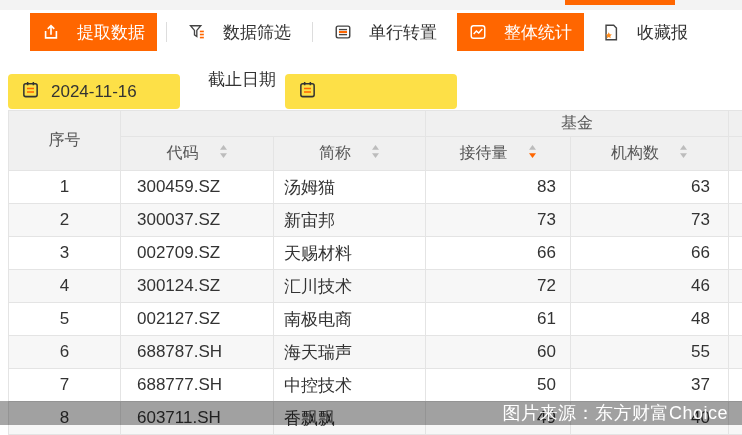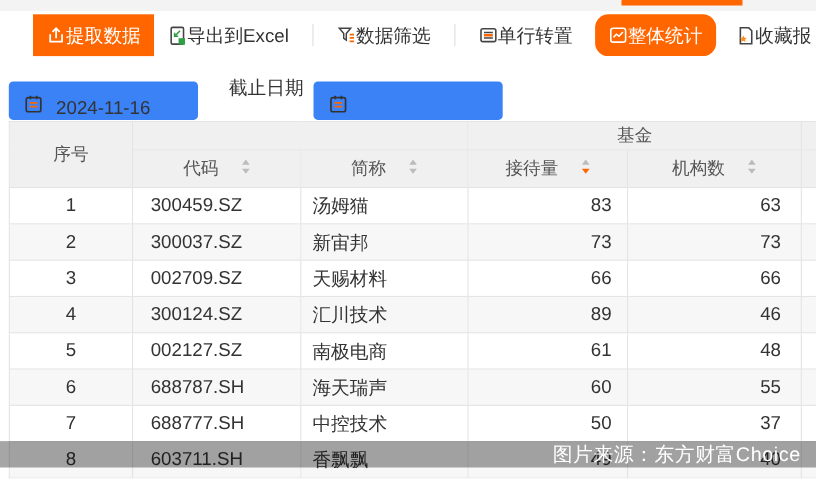--- a/index.html
+++ b/index.html
@@ -7,31 +7,31 @@
   body {
     font-family:"Liberation Sans","DejaVu Sans",sans-serif;
     background:#fff; color:#333; overflow:hidden; position:relative;
   }
   
   .top-strip { height:10px; background:#f3f3f3; position:relative; }
   .tab-indicator { position:absolute; left:565px; top:0; width:110px; height:5px; background:#ff6600; }
 
   
   .toolbar { height:44px; display:flex; align-items:center; padding-left:30px; background:#fff; white-space:nowrap; }
-  .tb-btn { display:inline-flex; align-items:center; gap:0; height:38px; padding:0 12px;
+  .tb-btn { display:inline-flex; align-items:center; gap:17px; height:38px; padding:0 12px;
             font-size:17px; color:#333; background:#fff; border:none; cursor:pointer; flex:0 0 auto; }
   .tb-btn.active { background:#ff6600; color:#fff; }
   .tb-sep { width:1px; height:20px; background:#ddd; margin:0 9px; flex:0 0 auto; }
   .tb-btn svg { display:block; }
 
   
   .filter-row { height:50px; display:flex; align-items:center; padding-left:8px; font-size:17px; }
   .date-label { color:#333; margin-right:9px; }
   .date-label.second { margin-left:28px; }
-  .date-field { display:flex; align-items:flex-end; gap:11px; background:#3b82f6; border-radius:4px;
+  .date-field { display:flex; align-items:center; gap:11px; background:#fde047; border-radius:4px;
                 height:35px; width:172px; padding:0 13px; cursor:pointer;margin-top:25px; }
   .date-value { font-size:17px; color:#333; }
 
   
   .table-wrap { margin-left:8px; margin-top:6px; }
   table { border-collapse:collapse; table-layout:fixed; width:750px; }
   th, td { border:1px solid #e4e4e4; overflow:hidden; white-space:nowrap; }
   thead th { background:#f0f0f0; color:#555; font-weight:400; font-size:16px;margin-top:20px; }
   tr.group-row th { height:26px; }
   tr.cols-row th { height:34px; cursor:pointer; }
@@ -63,30 +63,20 @@
   <button class="tb-btn active">
     <span>
       <svg width="18" height="18" viewBox="0 0 20 20">
         <path d="M4 9 v7.5 h12 V9" stroke="#fff" stroke-width="1.8" fill="none"></path>
         <path d="M10 13 V3.2 M6.4 6.6 L10 3 l3.6 3.6" stroke="#fff" stroke-width="1.8" fill="none"></path>
       </svg>
     </span>
     <span>提取数据</span>
   </button>
 
-  <button class="tb-btn">
-    <span>
-      <svg width="18" height="19" viewBox="0 0 20 21">
-        <rect x="4" y="2" width="12.5" height="17" rx="1.5" fill="none" stroke="#444" stroke-width="1.6"></rect>
-        <rect x="11.5" y="13" width="6.5" height="6.5" fill="#2f9e44"></rect>
-        <path d="M13 5.5 l-5.5 5.5 M7.5 7.4 v3.6 h3.6" stroke="#2f9e44" stroke-width="1.6" fill="none"></path>
-      </svg>
-    </span>
-    <span>导出到Excel</span>
-  </button>
 
   <div class="tb-sep"></div>
 
   <button class="tb-btn">
     <span>
       <svg width="18" height="18" viewBox="0 0 20 20">
         <path d="M2.8 3 h11.4 l-4.4 5.2 v6.8 l-2.6 -1.8 v-5 z" fill="none" stroke="#444" stroke-width="1.5"></path>
         <g stroke="#ff6600" stroke-width="1.8">
           <path d="M13.2 9.4 h4.4"></path>
             <path d="M13.2 12.8 h4.4"></path>
@@ -104,21 +94,21 @@
       <svg width="18" height="18" viewBox="0 0 20 20">
         <rect x="2.5" y="3.5" width="15" height="13" rx="2" fill="none" stroke="#444" stroke-width="1.6"></rect>
         <path d="M5.5 7.3 h9" stroke="#444" stroke-width="1.5"></path>
         <path d="M5.5 10 h9" stroke="#ff6600" stroke-width="2.4"></path>
         <path d="M5.5 12.9 h9" stroke="#444" stroke-width="1.5"></path>
       </svg>
     </span>
     <span>单行转置</span>
   </button>
 
-  <button class="tb-btn active" style="margin-left:8px;border-radius:12px;">
+  <button class="tb-btn active" style="margin-left:8px;">
     <span>
       <svg width="18" height="18" viewBox="0 0 20 20">
         <rect x="2.5" y="3" width="15" height="14" rx="2.5" fill="none" stroke="#fff" stroke-width="1.6"></rect>
         <path d="M5.2 12.2 l3 -3.2 2.6 2.1 4 -4.4" fill="none" stroke="#fff" stroke-width="1.6"></path>
       </svg>
     </span>
     <span>整体统计</span>
   </button>
 
   <button class="tb-btn" style="margin-left:6px;">
@@ -246,21 +236,21 @@
     <td class="c-name">天赐材料</td>
     <td class="c-rec">66</td>
     <td class="c-inst">66</td>
     <td></td>
   </tr>
 
   <tr>
     <td class="c-idx">4</td>
     <td class="c-code">300124.SZ</td>
     <td class="c-name">汇川技术</td>
-    <td class="c-rec">89</td>
+    <td class="c-rec">72</td>
     <td class="c-inst">46</td>
     <td></td>
   </tr>
 
   <tr>
     <td class="c-idx">5</td>
     <td class="c-code">002127.SZ</td>
     <td class="c-name">南极电商</td>
     <td class="c-rec">61</td>
     <td class="c-inst">48</td>

